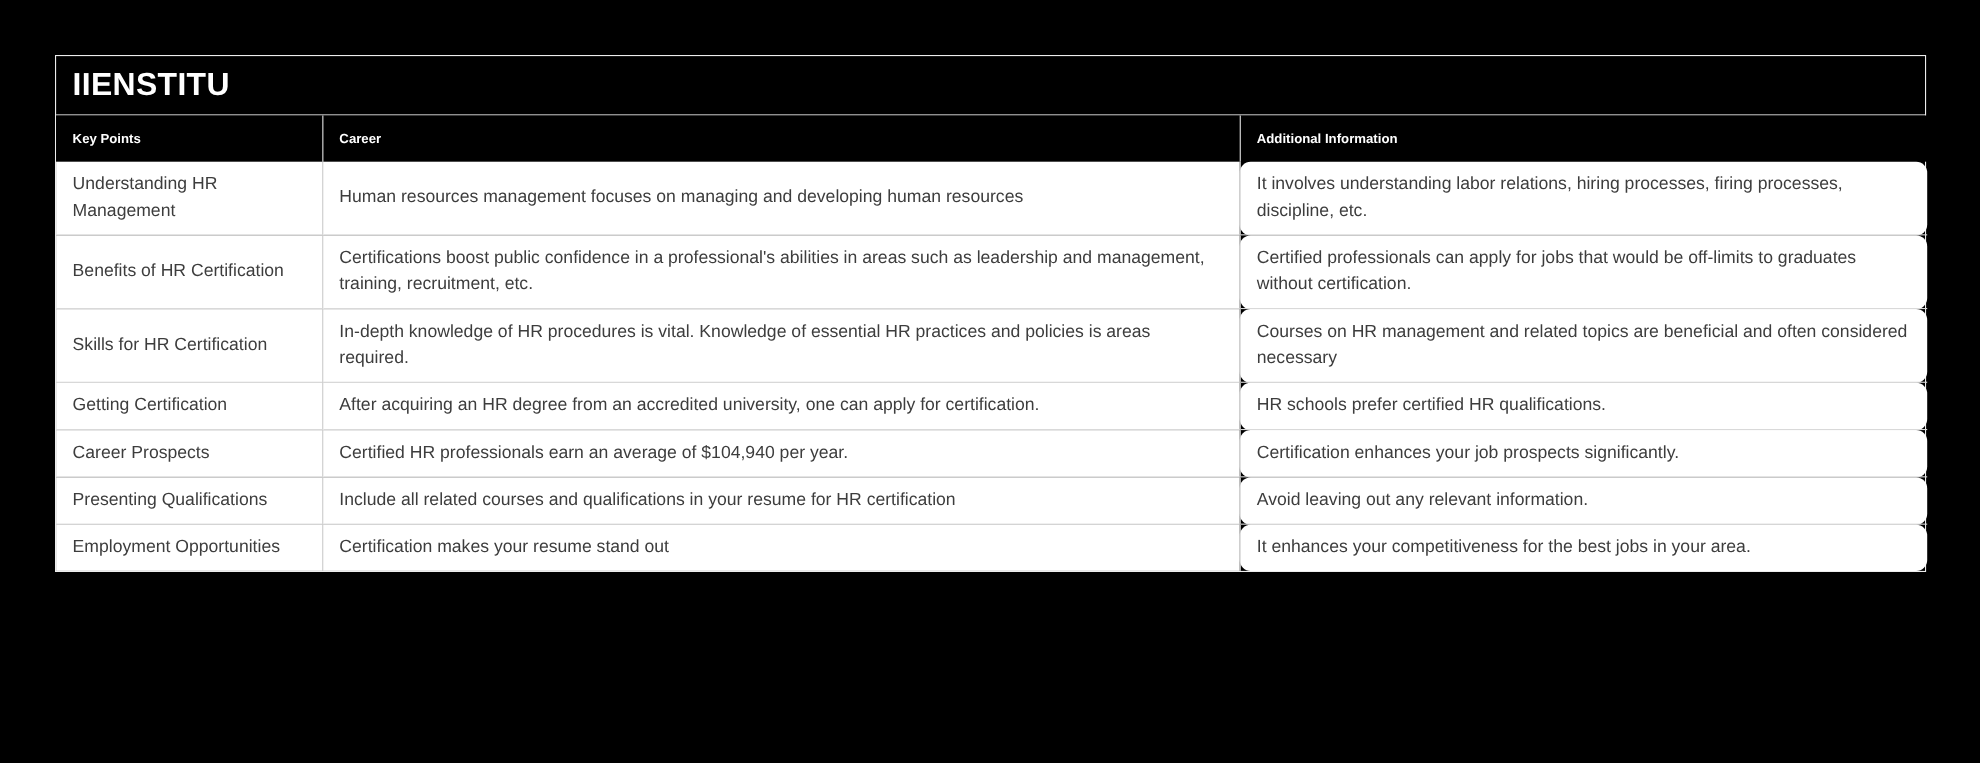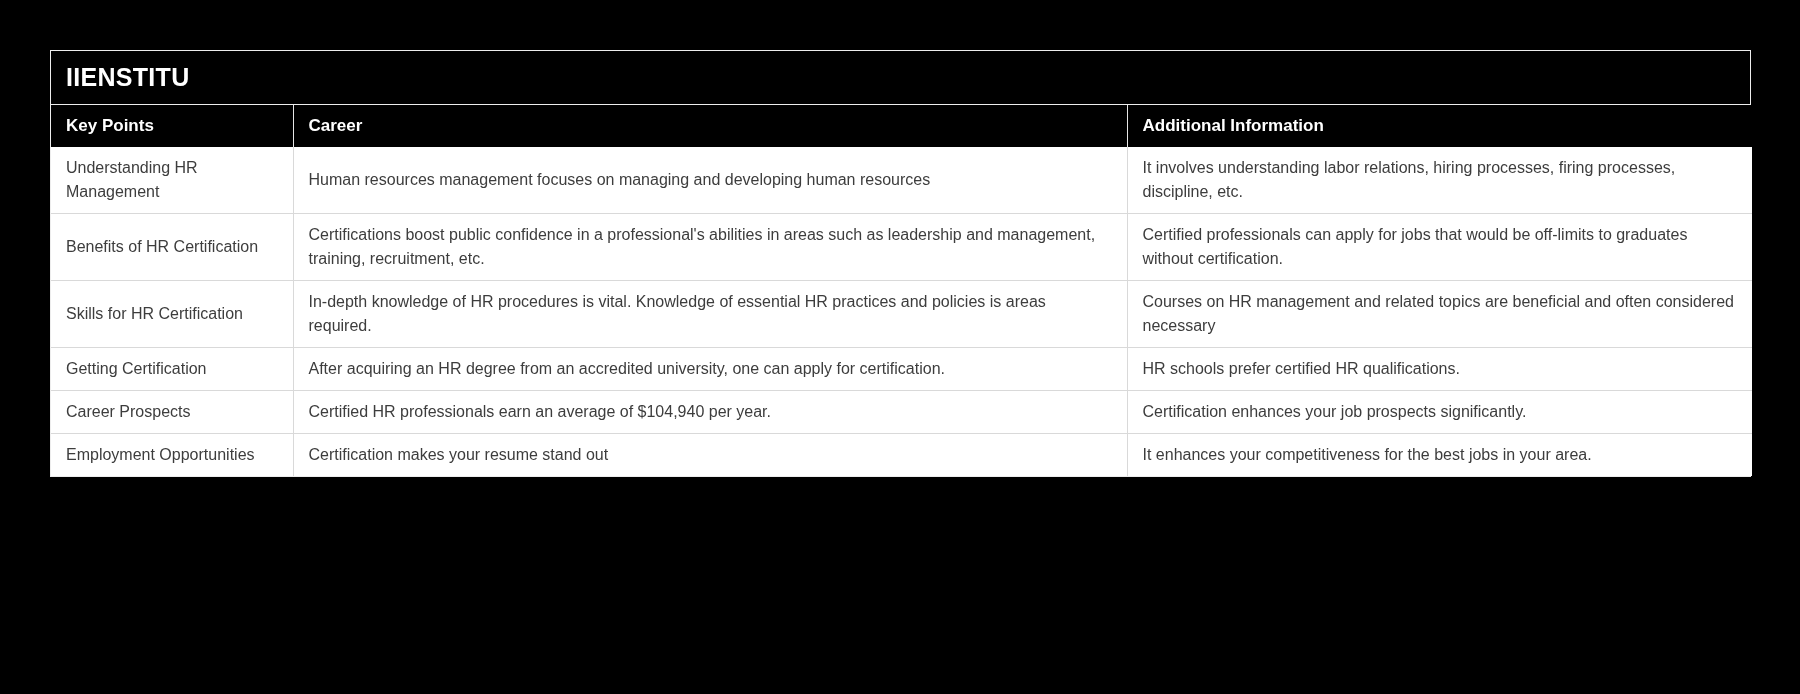--- a/index.html
+++ b/index.html
@@ -20,58 +20,58 @@
     left: 50px;
     top: 50px;
     width: 1701px;
     box-sizing: border-box;
     border: 1px solid #ededed;
     background: #000000;
   }
   .card-title {
     color: #ffffff;
     font-weight: 700;
-    font-size: 25px;
+    font-size: 29px;
     line-height: 33px;
     padding: 10px 14px 10px 15px;
     border-bottom: 1px solid #ededed;
     letter-spacing: 0.3px;
   }
   table.info-table {
     width: 100%;
     border-collapse: collapse;
     table-layout: fixed;
   }
   col.c1 { width: 242px; }
   col.c2 { width: 834px; }
   col.c3 { width: 625px; }
   .info-table th {
     background: #000000;
     color: #ffffff;
     font-weight: 700;
-    font-size: 17px;
+    font-size: 12px;
     line-height: 24px;
     text-align: left;
     padding: 9px 15px;
     border-right: 1px solid #e6e6e6;
   }
   .info-table th:last-child { border-right: none; }
   .info-table td {
     background: #ffffff;
     color: #3d3d3d;
     font-size: 16px;
     line-height: 24px;
     text-align: left;
     vertical-align: middle;
     padding: 9px 15px;
     border-right: 1px solid #d9d9d9;
     border-top: 1px solid #d9d9d9;
     word-wrap: break-word;
   }
-  .info-table td:last-child { border-right: none; }
+  .info-table td:last-child { border-right: none; border-radius: 10px; }
   .info-table tbody tr:first-child td { border-top: none; }
 </style>
 </head>
 <body>
 
 <div class="stage">
   <div class="card">
     <div class="card-title">IIENSTITU</div>
     <table class="info-table">
       <colgroup>
@@ -106,20 +106,25 @@
           <td>Getting Certification</td>
           <td>After acquiring an HR degree from an accredited university, one can apply for certification.</td>
           <td>HR schools prefer certified HR qualifications.</td>
         </tr>
         <tr>
           <td>Career Prospects</td>
           <td>Certified HR professionals earn an average of $104,940 per year.</td>
           <td>Certification enhances your job prospects significantly.</td>
         </tr>
         <tr>
+          <td>Presenting Qualifications</td>
+          <td>Include all related courses and qualifications in your resume for HR certification</td>
+          <td>Avoid leaving out any relevant information.</td>
+        </tr>
+        <tr>
           <td>Employment Opportunities</td>
           <td>Certification makes your resume stand out</td>
           <td>It enhances your competitiveness for the best jobs in your area.</td>
         </tr>
       </tbody>
     </table>
   </div>
 </div>
 
 </body></html>

